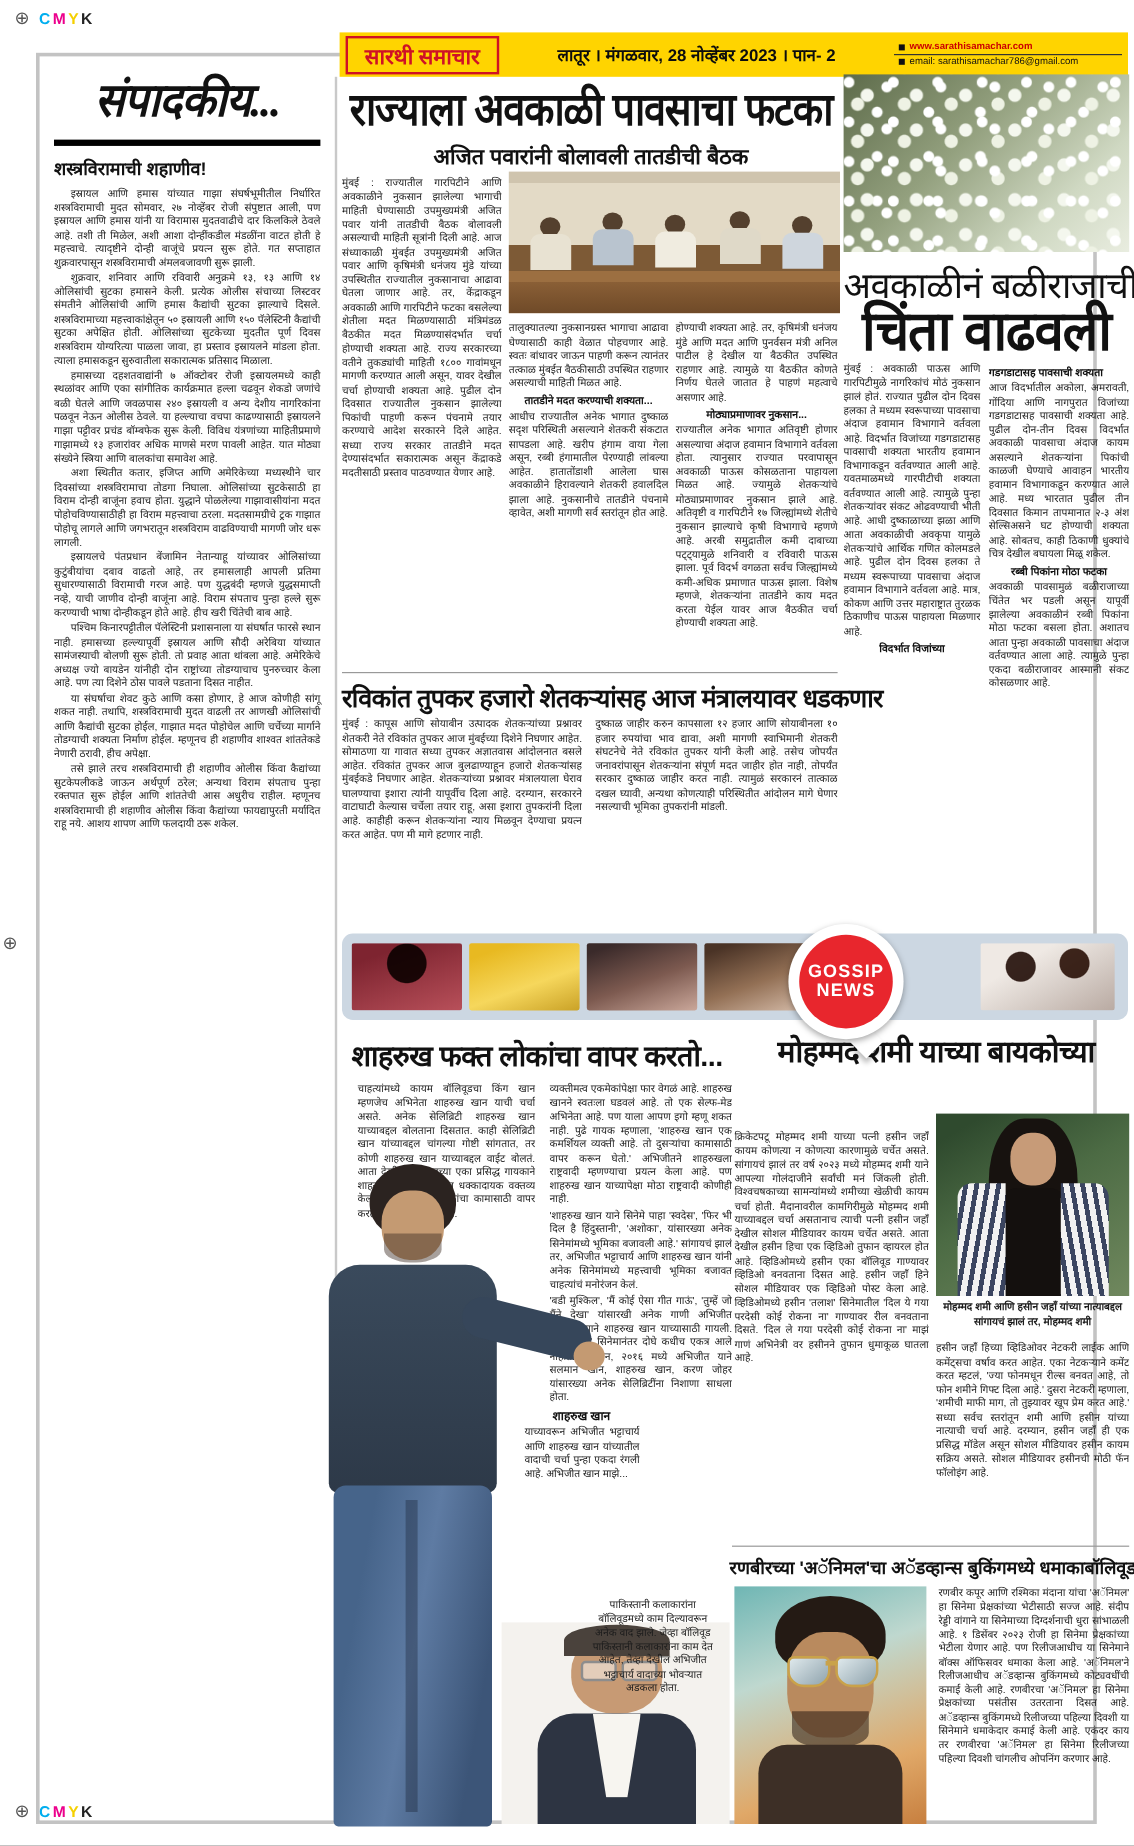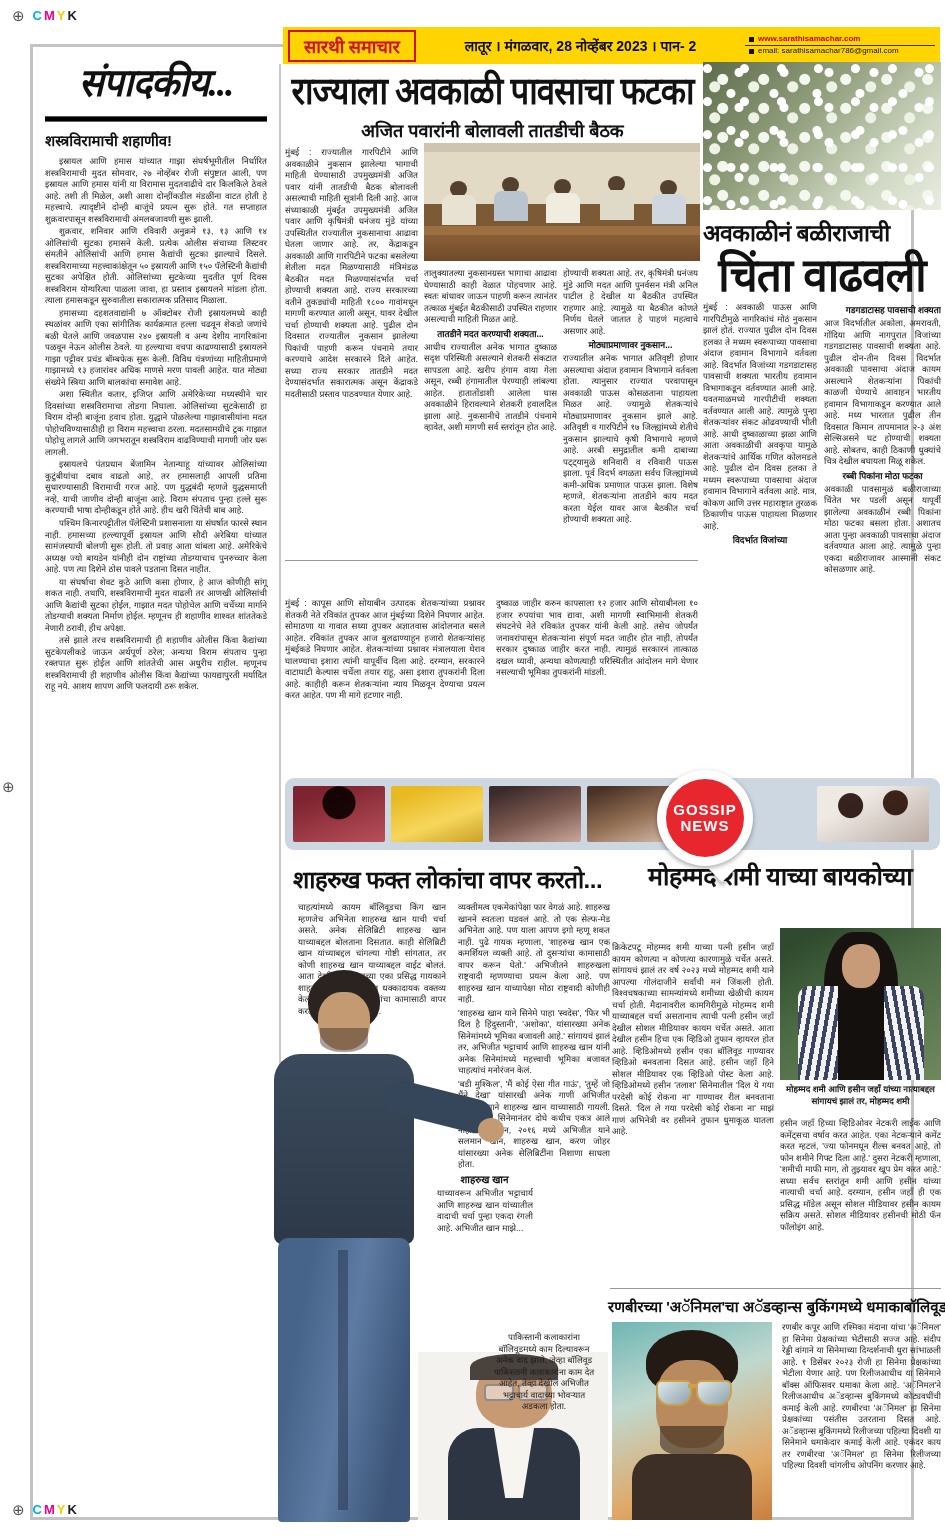--- a/index.html
+++ b/index.html
@@ -26,21 +26,21 @@
         text-align:center;border-bottom:5px solid #000;padding-bottom:8px;margin-bottom:10px;
         letter-spacing:-1px;transform:scaleY(1.05);}
   .edit-head{font-size:15px;font-weight:bold;margin:4px 0 6px 0;}
   .bt{font-size:8.6px;line-height:1.34;text-align:justify;color:#1c1c1c;}
   .bt p{margin:0 0 1px 0;text-indent:14px;}
   .col{overflow:hidden;}
   .subhead-sm{font-weight:bold;font-size:8.8px;text-align:center;margin:2px 0;}
   .h-lead{font-size:33px;font-weight:900;text-align:center;letter-spacing:-1px;line-height:1.05;
         transform:scaleY(1.15);transform-origin:top;white-space:nowrap;}
   .h-sub{font-size:18px;font-weight:bold;text-align:center;}
-  .h-kicker{font-size:23px;font-weight:700;text-align:left;letter-spacing:-0.5px;white-space:nowrap;}
+  .h-kicker{font-size:30px;font-weight:400;text-align:right;letter-spacing:-0.5px;white-space:nowrap;}
   .h-big2{font-size:44px;font-weight:900;text-align:center;letter-spacing:-1px;transform:scaleY(1.05);
         transform-origin:top;white-space:nowrap;}
   .h-mid{font-size:21px;font-weight:900;text-align:center;white-space:nowrap;letter-spacing:-0.5px;}
   .h-srk{font-size:24px;font-weight:900;text-align:center;white-space:nowrap;letter-spacing:-0.5px;}
   .h-shami{font-size:25px;font-weight:900;letter-spacing:-0.5px;white-space:nowrap;}
   .h-animal{font-size:15px;font-weight:900;white-space:nowrap;}
   .hrule{height:1px;background:#999;}
   .caption{font-size:10px;font-weight:bold;text-align:center;}
   
   .photo{box-sizing:border-box;}
@@ -168,27 +168,28 @@
   </div>
 
   <div class="abs photo hail" style="left:703px;top:62px;width:238px;height:148px;"></div>
   <div class="abs h-kicker" style="left:703px;top:216px;width:238px;">अवकाळीनं बळीराजाची</div>
   <div class="abs h-big2" style="left:703px;top:242px;width:238px;">चिंता वाढवली</div>
   <div class="abs col" style="left:703px;top:302px;width:114px;height:478px;">
     <div class="bt">मुंबई : अवकाळी पाऊस आणि गारपिटीमुळे नागरिकांचं मोठं नुकसान झालं होतं. राज्यात पुढील दोन दिवस हलका ते मध्यम स्वरूपाच्या पावसाचा अंदाज हवामान विभागाने वर्तवला आहे. विदर्भात विजांच्या गडगडाटासह पावसाची शक्यता भारतीय हवामान विभागाकडून वर्तवण्यात आली आहे. यवतमाळमध्ये गारपीटीची शक्यता वर्तवण्यात आली आहे. त्यामुळे पुन्हा शेतकऱ्यांवर संकट ओढवण्याची भीती आहे. आधी दुष्काळाच्या झळा आणि आता अवकाळीची अवकृपा यामुळे शेतकऱ्यांचे आर्थिक गणित कोलमडले आहे. पुढील दोन दिवस हलका ते मध्यम स्वरूपाच्या पावसाचा अंदाज हवामान विभागाने वर्तवला आहे. मात्र, कोकण आणि उत्तर महाराष्ट्रात तुरळक ठिकाणीच पाऊस पाहायला मिळणार आहे.</div>
     <div class="subhead-sm">विदर्भात विजांच्या</div>
   </div>
   <div class="abs col" style="left:824px;top:302px;width:117px;height:478px;">
-    <div class="subhead-sm" style="text-align:right;">गडगडाटासह पावसाची शक्यता</div>
+    <div class="subhead-sm" style="text-align:left;">गडगडाटासह पावसाची शक्यता</div>
     <div class="bt">आज विदर्भातील अकोला, अमरावती, गोंदिया आणि नागपुरात विजांच्या गडगडाटासह पावसाची शक्यता आहे. पुढील दोन-तीन दिवस विदर्भात अवकाळी पावसाचा अंदाज कायम असल्याने शेतकऱ्यांना पिकांची काळजी घेण्याचे आवाहन भारतीय हवामान विभागाकडून करण्यात आले आहे. मध्य भारतात पुढील तीन दिवसात किमान तापमानात २-३ अंश सेल्सिअसने घट होण्याची शक्यता आहे. सोबतच, काही ठिकाणी धुक्यांचे चित्र देखील बघायला मिळू शकेल.</div>
     <div class="subhead-sm">रब्बी पिकांना मोठा फटका</div>
     <div class="bt">अवकाळी पावसामुळं बळीराजाच्या चिंतेत भर पडली असून यापूर्वी झालेल्या अवकाळीनं रब्बी पिकांना मोठा फटका बसला होता. अशातच आता पुन्हा अवकाळी पावसाचा अंदाज वर्तवण्यात आला आहे. त्यामुळे पुन्हा एकदा बळीराजावर आस्मानी संकट कोसळणार आहे.</div>
   </div>
 
   <div class="abs hrule" style="left:285px;top:560px;width:413px;"></div>
+  <div class="abs h-mid" style="left:285px;top:567px;width:413px;">रविकांत तुपकर हजारो शेतकऱ्यांसह आज मंत्रालयावर धडकणार</div>
   <div class="abs bt col" style="left:285px;top:598px;width:200px;height:168px;">मुंबई : कापूस आणि सोयाबीन उत्पादक शेतकऱ्यांच्या प्रश्नावर शेतकरी नेते रविकांत तुपकर आज मुंबईच्या दिशेने निघणार आहेत. सोमाठणा या गावात सध्या तुपकर अज्ञातवास आंदोलनात बसले आहेत. रविकांत तुपकर आज बुलढाण्याहून हजारो शेतकऱ्यांसह मुंबईकडे निघणार आहेत. शेतकऱ्यांच्या प्रश्नावर मंत्रालयाला घेराव घालण्याचा इशारा त्यांनी यापूर्वीच दिला आहे. दरम्यान, सरकारने वाटाघाटी केल्यास चर्चेला तयार राहू, असा इशारा तुपकरांनी दिला आहे. काहीही करून शेतकऱ्यांना न्याय मिळवून देण्याचा प्रयत्न करत आहेत. पण मी मागे हटणार नाही.</div>
   <div class="abs bt col" style="left:496px;top:598px;width:202px;height:168px;">दुष्काळ जाहीर करुन कापसाला १२ हजार आणि सोयाबीनला १० हजार रुपयांचा भाव द्यावा, अशी मागणी स्वाभिमानी शेतकरी संघटनेचे नेते रविकांत तुपकर यांनी केली आहे. तसेच जोपर्यंत जनावरांपासून शेतकऱ्यांना संपूर्ण मदत जाहीर होत नाही, तोपर्यंत सरकार दुष्काळ जाहीर करत नाही. त्यामुळं सरकारनं तात्काळ दखल घ्यावी, अन्यथा कोणत्याही परिस्थितीत आंदोलन मागे घेणार नसल्याची भूमिका तुपकरांनी मांडली.</div>
 
   <div class="abs thumbstrip" style="left:285px;top:778px;width:655px;height:72px;">
     <div class="thumb" style="left:8px;background:linear-gradient(160deg,#7e2430 20%,#b8505a),radial-gradient(circle at 50% 30%,#2a1a16 0 16px,transparent 17px);background-blend-mode:multiply;"></div>
     <div class="thumb" style="left:106px;background:linear-gradient(160deg,#e8b921 15%,#f6d75c 60%,#caa227);"></div>
     <div class="thumb" style="left:204px;background:linear-gradient(160deg,#3a2a2a 10%,#7d5a50 55%,#caa79a);"></div>
     <div class="thumb" style="left:302px;background:linear-gradient(160deg,#4a3326 10%,#937055 55%,#d9c0ae);"></div>
     <div class="thumb" style="left:532px;width:112px;background:linear-gradient(150deg,#efe9e4 30%,#d8cfc9 60%,#b9aaa2),radial-gradient(circle at 30% 35%,#3a2620 0 12px,transparent 13px),radial-gradient(circle at 70% 30%,#43291f 0 12px,transparent 13px);background-blend-mode:multiply;"></div>
   </div>

